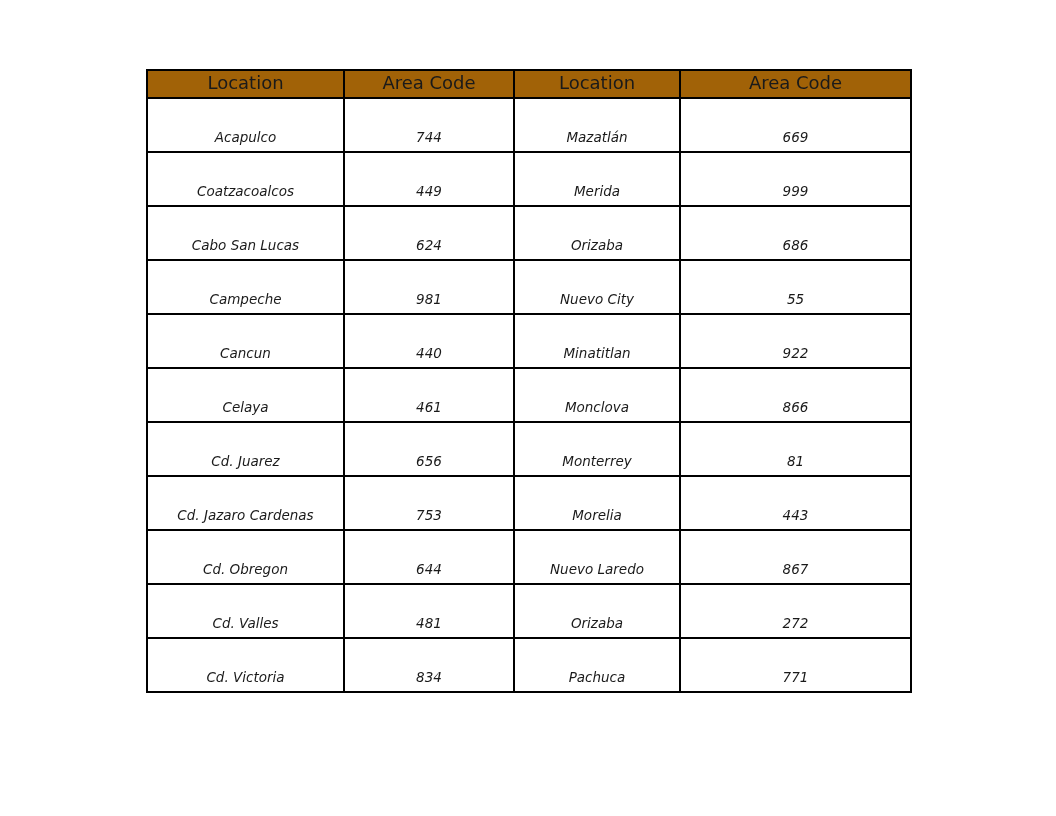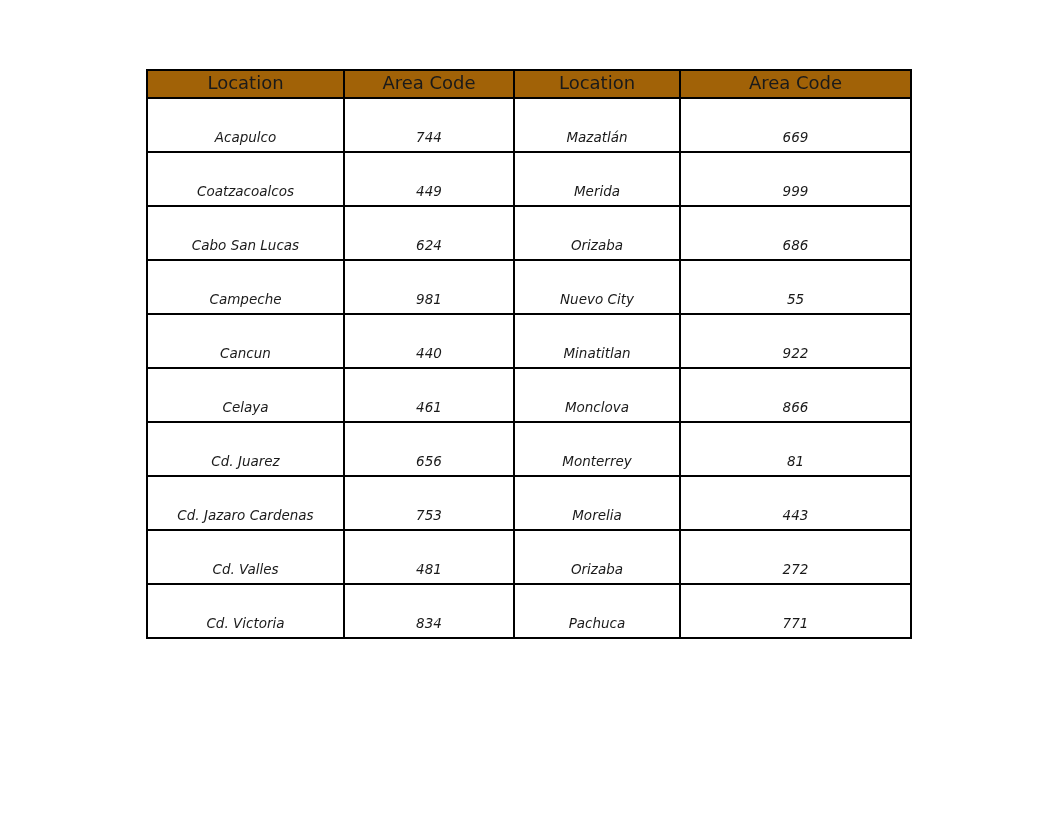--- a/index.html
+++ b/index.html
@@ -120,20 +120,26 @@
           <td>Monterrey</td>
           <td>81</td>
         </tr>
         <tr>
           <td>Cd. Jazaro Cardenas</td>
           <td>753</td>
           <td>Morelia</td>
           <td>443</td>
         </tr>
         <tr>
+          <td>Cd. Obregon</td>
+          <td>644</td>
+          <td>Nuevo Laredo</td>
+          <td>867</td>
+        </tr>
+        <tr>
           <td>Cd. Valles</td>
           <td>481</td>
           <td>Orizaba</td>
           <td>272</td>
         </tr>
         <tr>
           <td>Cd. Victoria</td>
           <td>834</td>
           <td>Pachuca</td>
           <td>771</td>

